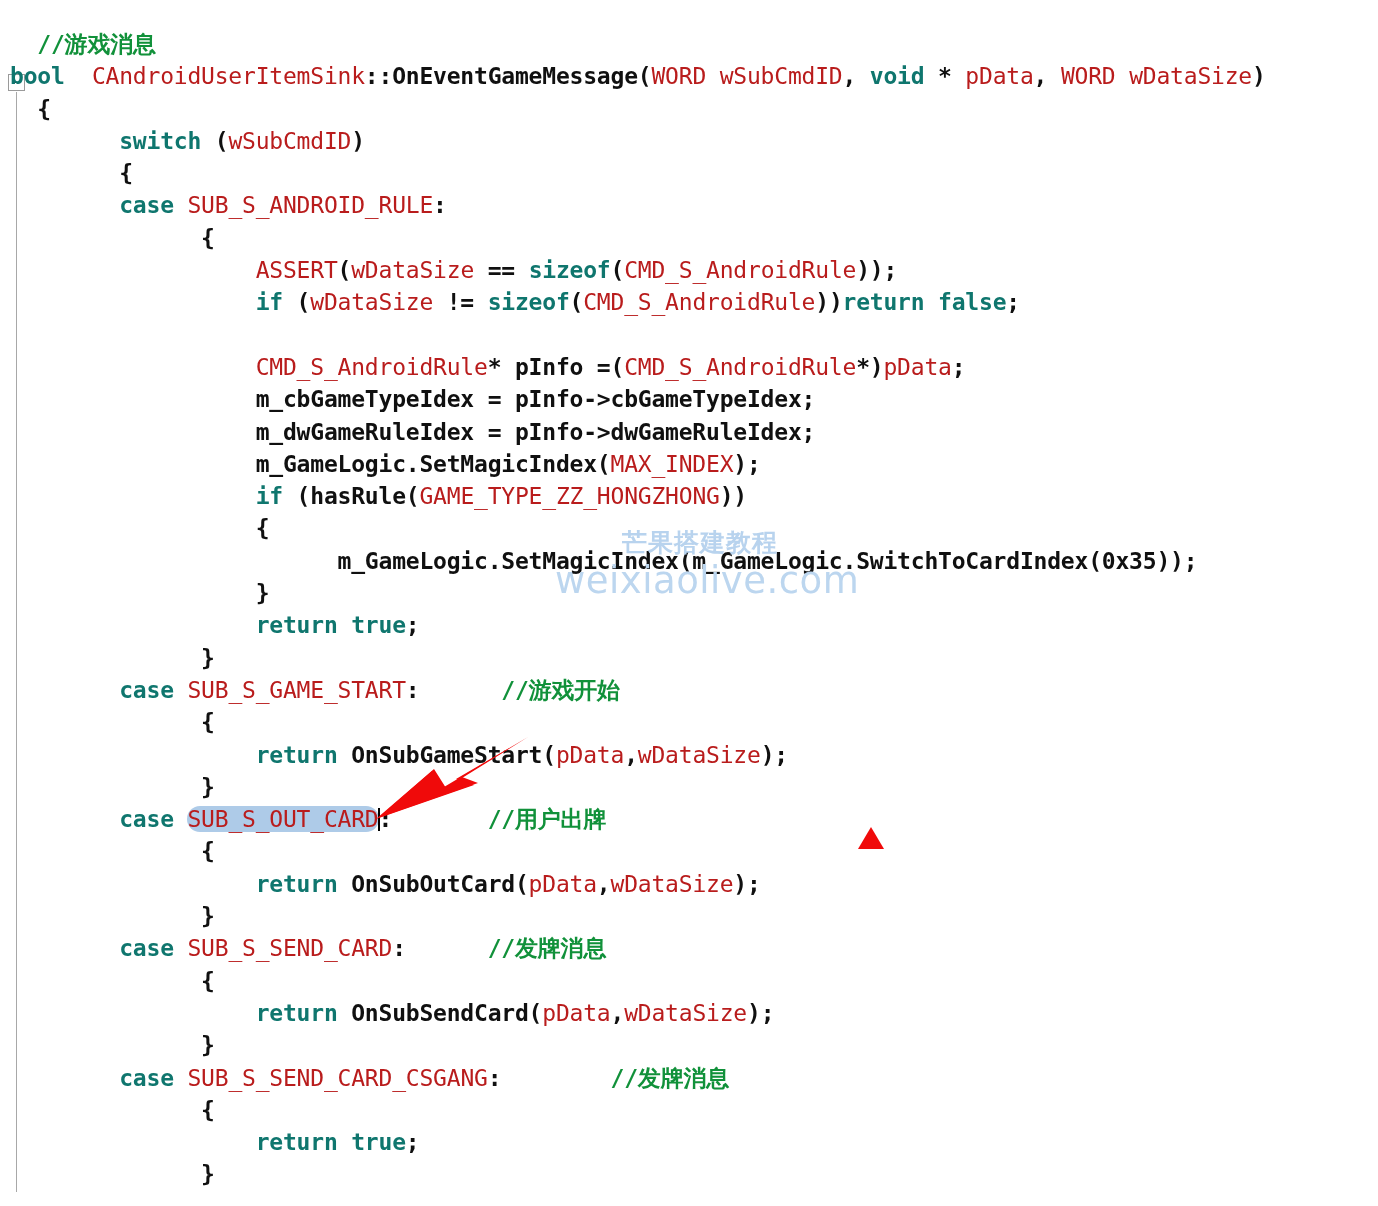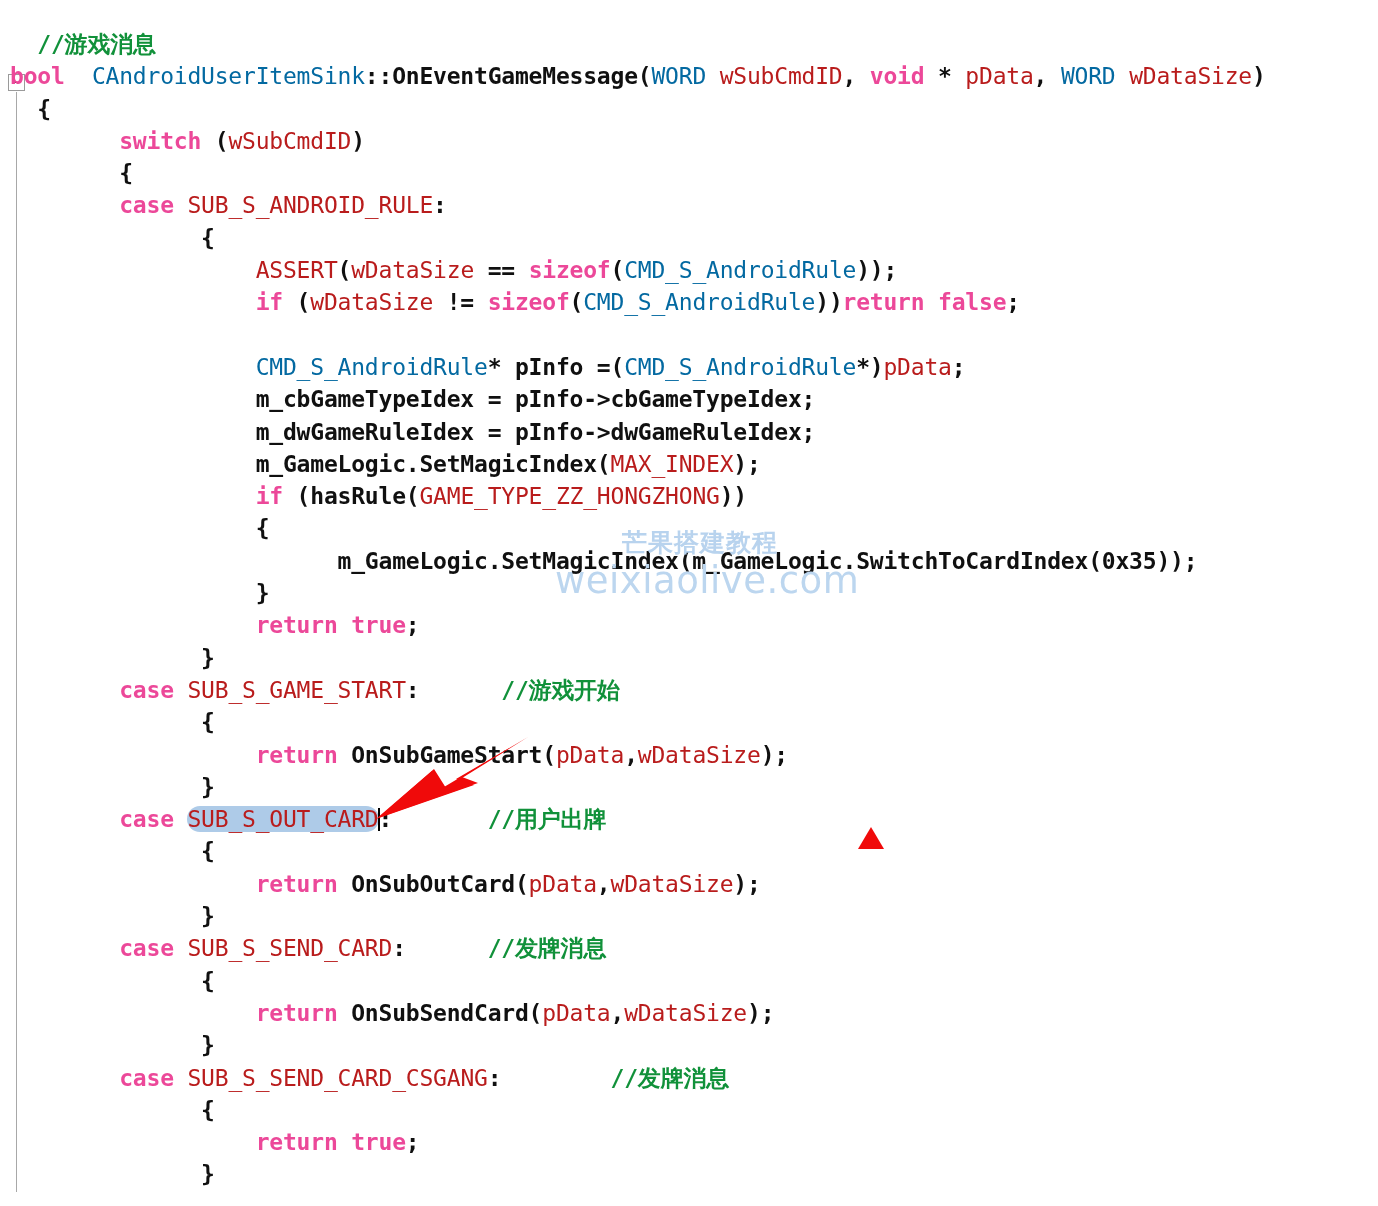--- a/index.html
+++ b/index.html
@@ -39,23 +39,23 @@
   }
 
   .code-line {
     height: 32.3px;
     white-space: pre;
     padding-left: 10px;
   }
 
   
   .tok-comment  { color: #11913a; font-weight: bold; }
-  .tok-keyword  { color: #ec4899; font-weight: bold; }
+  .tok-keyword  { color: #0f766e; font-weight: bold; }
   .tok-macro    { color: #b91c1c; }
-  .tok-usertype { color: #0369a1; }
+  .tok-usertype { color: #b91c1c; }
   .tok-plain    { color: #101010; font-weight: bold; }
   .tok-param    { color: #b91c1c; }
 
   
   .selected {
     background: #aecbe8;
     border-radius: 13px;
   }
   .caret {
     display: inline-block;

